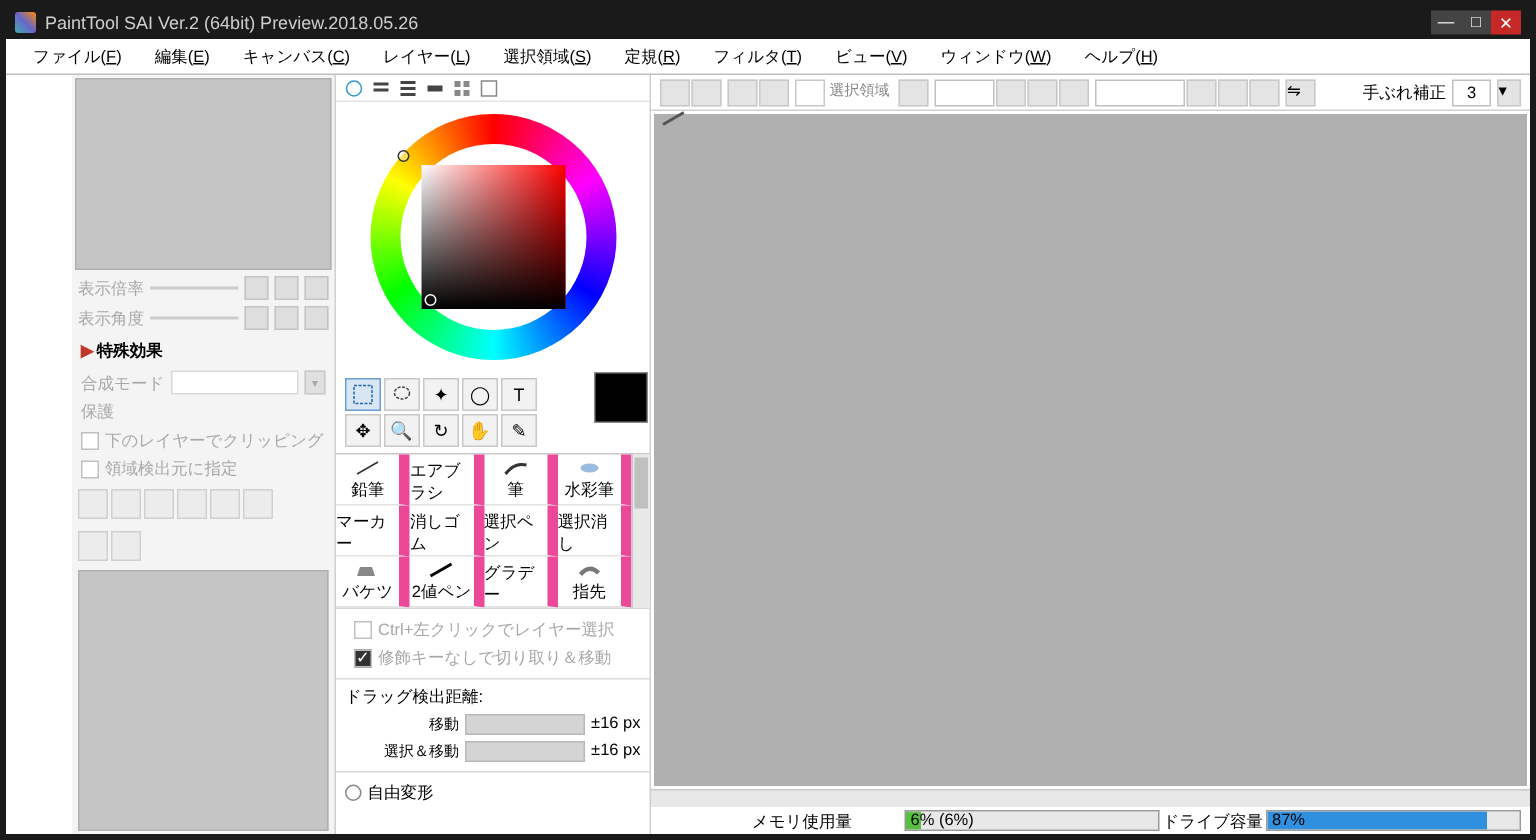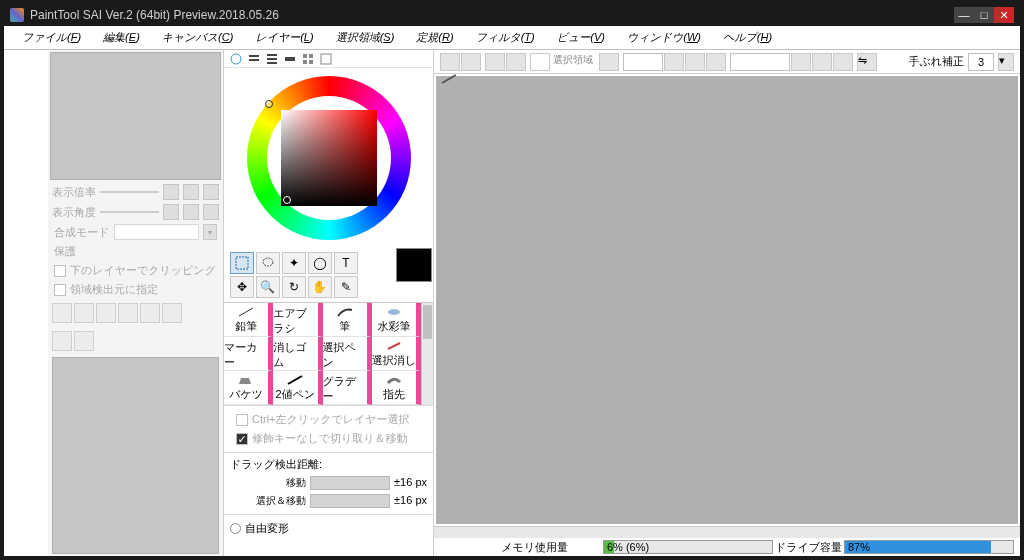--- a/index.html
+++ b/index.html
@@ -5,21 +5,21 @@
 * { margin:0; padding:0; box-sizing:border-box; font-family:"MS Gothic","Meiryo",sans-serif; font-size:11px; }
 body { background:#fff; }
 .window { width:1024px; height:560px; border:4px solid #1a1a1a; display:flex; flex-direction:column; position:relative; }
 .titlebar { height:22px; background:#1a1a1a; color:#cfcfcf; display:flex; align-items:center; padding:0 6px; gap:6px; }
 .titlebar .icon-app { width:14px; height:14px; background:linear-gradient(45deg,#4aa,#66c 50%,#f80); border-radius:2px; }
 .titlebar-title { flex:1; font-size:12px; }
 .win-btns { display:flex; gap:0; }
 .win-btn { width:20px; height:16px; display:flex; align-items:center; justify-content:center; font-size:11px; color:#fff; background:#444; }
 .win-btn.close { background:#c62828; }
 .menubar { height:24px; background:#fff; border-bottom:1px solid #c0c0c0; display:flex; align-items:center; padding:0 8px; gap:2px; }
-.menu-item { padding:1px 10px; cursor:pointer;font-style:italic; }
+.menu-item { padding:1px 10px; cursor:pointer; }
 .mnemonic { text-decoration:underline; }
 .body { flex:1; display:flex; overflow:hidden; }
 .col-left { width:176px; border-right:1px solid #d0d0d0; display:flex; flex-direction:column; background:#f4f4f4;margin-left:44px; }
 .nav-preview { height:128px; margin:2px; background:#c5c5c5; border:1px solid #b0b0b0; }
 .slider-row { display:flex; align-items:center; padding:2px 4px; gap:4px; color:#a8a8a8; }
 .slider-row .sl-track { flex:1; height:2px; background:#ccc; position:relative; }
 .small-btn { width:16px; height:16px; background:#dedede; border:1px solid #c4c4c4; }
 .sect-head { padding:4px 6px; font-weight:bold; }
 .sect-head .tri { color:#c0392b; margin-right:2px; }
 .prop-row { display:flex; align-items:center; padding:2px 6px; gap:4px; color:#a8a8a8; }
@@ -40,21 +40,21 @@
 .sv-box { position:absolute; top:34px; left:34px; width:96px; height:96px; background:linear-gradient(to top,#000,transparent),linear-gradient(to right,#fff,red); }
 .wheel-marker { position:absolute; width:8px; height:8px; border:1px solid #333; border-radius:50%; top:24px; left:18px; background:rgba(255,255,255,.4);}
 .sv-marker { position:absolute; width:8px; height:8px; border:1px solid #fff; border-radius:50%; bottom:2px; left:2px; }
 .tool-grid { display:grid; grid-template-columns:repeat(6,24px); gap:2px; padding:4px 6px; }
 .tool-cell { width:24px; height:22px; border:1px solid #c8c8c8; background:#f2f2f2; display:flex; align-items:center; justify-content:center; font-size:12px; }
 .tool-cell.active { background:#d8e6f4; border-color:#6a9fd4; }
 .swatch-area { display:flex; gap:6px; padding:0 6px 4px 6px; align-items:flex-start; }
 .swatch { width:36px; height:34px; background:#000; border:1px solid #888; }
 .swatch-secondary { width:20px; height:18px; border:1px solid #aaa; background:#fff; }
 .brush-grid { display:grid; grid-template-columns:repeat(4,1fr) 12px; border-top:1px solid #c8c8c8; }
-.brush-cell { height:34px; border-right:5px solid #ec4899; border-bottom:1px solid #e2e2e2; display:flex; flex-direction:column; align-items:center; justify-content:center; gap:1px; font-size:9px; }
+.brush-cell { height:34px; border-right:7px solid #ec4899; border-bottom:1px solid #e2e2e2; display:flex; flex-direction:column; align-items:center; justify-content:center; gap:1px; font-size:9px; }
 .brush-cell .bic { width:18px; height:12px; }
 .brush-scrollbar { grid-row:span 3; background:#e8e8e8; border-left:1px solid #c8c8c8; position:relative; }
 .brush-scrollbar::before { content:""; position:absolute; top:2px; left:1px; right:1px; height:34px; background:#c0c0c0; }
 .opt-block { padding:4px 6px; border-top:1px solid #d8d8d8; }
 .opt-row { display:flex; align-items:flex-start; gap:4px; padding:2px 0; }
 .opt-row .sl { width:80px; height:14px; background:#d4d4d4; border:1px solid #b8b8b8; }
 .opt-row .sl-label { flex:1; text-align:right; font-size:10px; }
 .radio-row { display:flex; align-items:center; gap:4px; padding:2px 0; }
 .radio-row .rb { width:11px; height:11px; border:1px solid #888; border-radius:50%; background:#fff; }
 
@@ -115,20 +115,21 @@
         <div class="small-btn"></div>
         <div class="small-btn"></div>
       </div>
       <div class="slider-row">
         <span>表示角度</span>
         <div class="sl-track"></div>
         <div class="small-btn"></div>
         <div class="small-btn"></div>
         <div class="small-btn"></div>
       </div>
+      <div class="sect-head"><span class="tri">▶</span><span>特殊効果</span></div>
       <div class="prop-row">
         <span>合成モード</span>
         <div class="pr-val"></div>
         <div class="pr-drop">▾</div>
       </div>
       <div class="prop-row">
           <span>保護</span>
         </div>
       <div class="chk-row">
           <div class="cb"></div>

